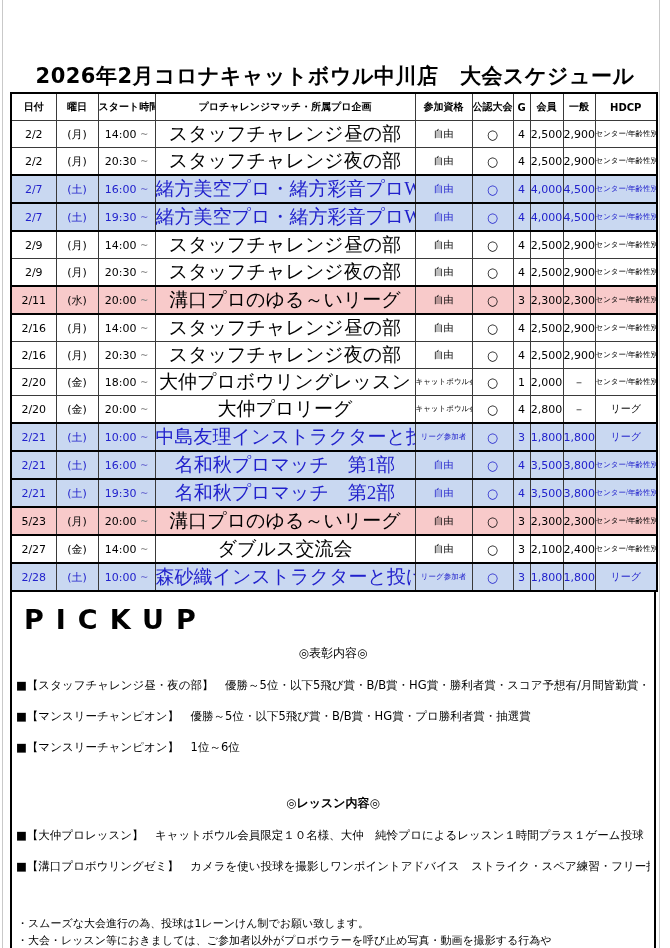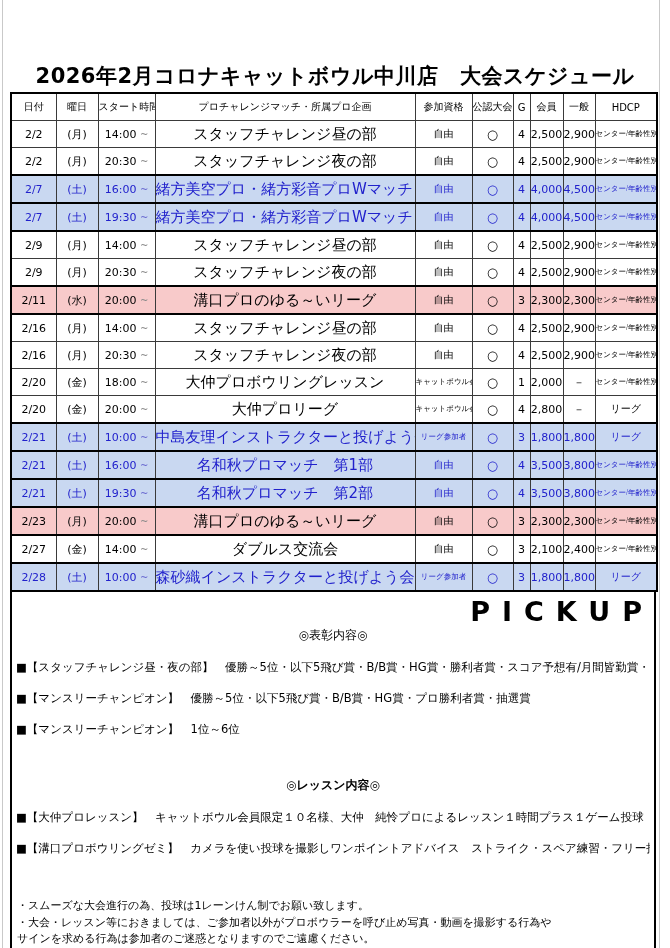--- a/index.html
+++ b/index.html
@@ -19,44 +19,44 @@
   .container { position:absolute; left:10px; top:92px; width:646px; }
 
   table.schedule {
     border-collapse:collapse; width:646px; table-layout:fixed;
     border:2px solid #000;
   }
   .schedule th, .schedule td {
     border:1px solid #3a3a3a; padding:0; text-align:center;
     overflow:hidden; white-space:nowrap; height:26px; vertical-align:middle;
   }
-  .schedule thead th { font-size:10px; font-weight:400; background:#fff; }
+  .schedule thead th { font-size:10px; font-weight:700; background:#fff; }
   .schedule td { font-size:11px; }
-  td.event { font-size:15px; }
+  td.event { font-size:19px;font-family:Liberation Serif, serif; }
   td.cert  { font-size:13px; }
   td.elig  { font-size:10px; }
   td.elig.small-text { font-size:7.5px; }
   td.hdcp  { font-size:10px;font-family:Liberation Serif, serif; }
   td.hdcp.tiny { font-size:7.5px; }
   span.tilde { color:#8a8a8a; font-size:10px; }
 
   tr.hl-blue td { background:#c9d8f1; color:#2121cc; border-top:2px solid #000; border-bottom:2px solid #000; }
   tr.hl-blue td span.tilde { color:#6a6ad0; }
   tr.hl-pink td { background:#f8caca; color:#000; border-top:2px solid #000; border-bottom:2px solid #000; }
 
   .lower {
     box-sizing:border-box; width:646px;
     border-left:2px solid #000; border-right:2px solid #000; border-bottom:2px solid #000;
     background:#fff;
   }
   .pickup-heading {
-    text-align:right; font-size:27px; font-weight:bold; line-height:1.0;
-    letter-spacing:12px; text-indent:12px; padding-top:6px;
-  }
-  .section-title { text-align:center; font-size:12px; margin-top:2px; }
+    text-align:left; font-size:27px; font-weight:bold; line-height:1.0;
+    letter-spacing:12px; text-indent:12px; padding-top:14px;
+  }
+  .section-title { text-align:center; font-size:12px; margin-top:12px; }
   .bullet { font-size:11.5px; margin:16px 4px 0 4px; white-space:nowrap; overflow:hidden; }
   .lessons-title { margin-top:40px;font-weight:bold; }
   .notes-block { margin-top:42px; }
   .notes-greeting { font-size:11px; margin:0 0 4px 3px; }
   .note-line { font-size:11px; line-height:16.5px; margin-left:5px; white-space:nowrap; overflow:hidden; }
 </style>
 </head>
 <body>
 
 <div class="edge-line edge-left"></div>
@@ -256,21 +256,21 @@
           <td class="time">19:30 <span class="tilde">~</span></td>
           <td class="event">名和秋プロマッチ　第2部</td>
           <td class="elig">自由</td>
           <td class="cert">○</td>
           <td class="g">4</td>
           <td class="money">3,500</td>
           <td class="money">3,800</td>
           <td class="hdcp tiny">センター/年齢性別</td>
         </tr>
         <tr class="hl-pink">
-          <td class="date">2/23</td>
+          <td class="date">5/23</td>
           <td class="day">(月)</td>
           <td class="time">20:00 <span class="tilde">~</span></td>
           <td class="event">溝口プロのゆる～いリーグ</td>
           <td class="elig">自由</td>
           <td class="cert">○</td>
           <td class="g">3</td>
           <td class="money">2,300</td>
           <td class="money">2,300</td>
           <td class="hdcp tiny">センター/年齢性別</td>
         </tr>

